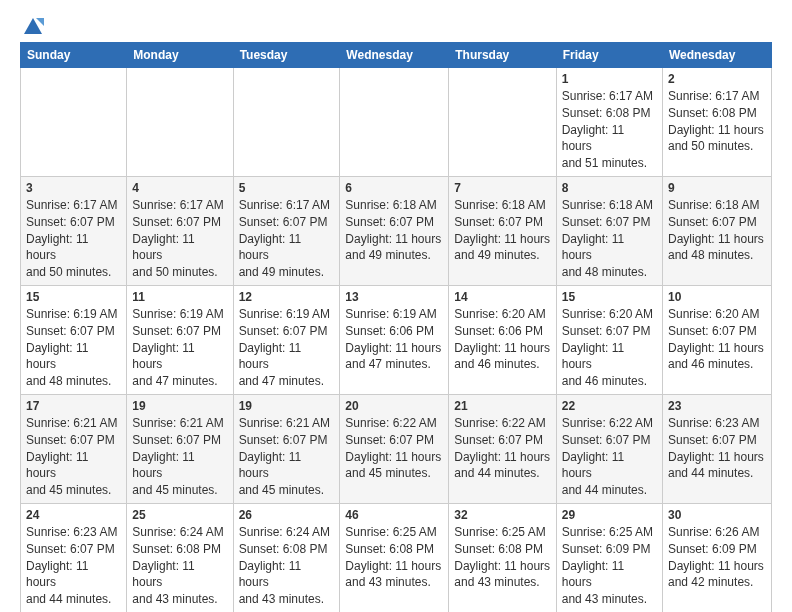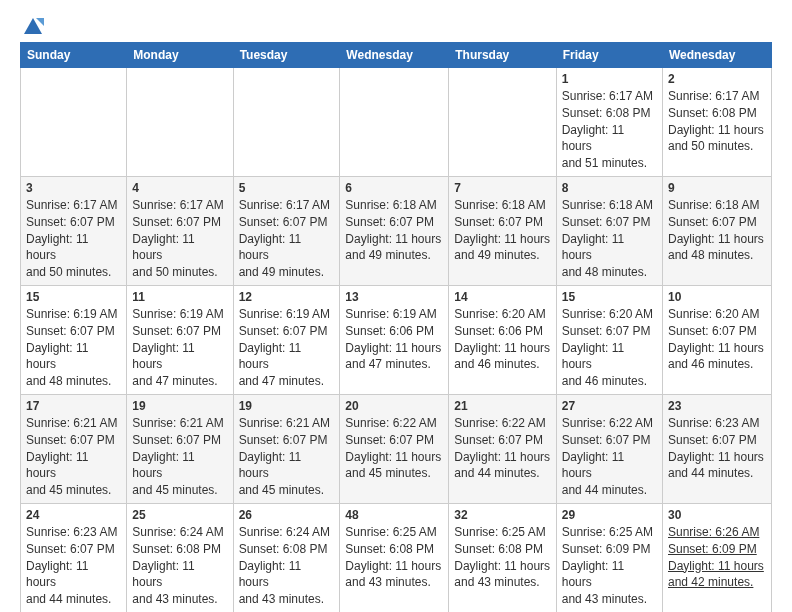--- a/index.html
+++ b/index.html
@@ -285,21 +285,21 @@
 and 45 minutes.</div>
           </td>
           <td>
             <span class="day-num">21</span>
             <div class="day-info" style="white-space: pre-line;">Sunrise: 6:22 AM
 Sunset: 6:07 PM
 Daylight: 11 hours
 and 44 minutes.</div>
           </td>
           <td>
-            <span class="day-num">27</span>
+            <span class="day-num">22</span>
             <div class="day-info" style="white-space: pre-line;">Sunrise: 6:22 AM
 Sunset: 6:07 PM
 Daylight: 11 hours
 and 44 minutes.</div>
           </td>
           <td>
             <span class="day-num">23</span>
             <div class="day-info" style="white-space: pre-line;">Sunrise: 6:23 AM
 Sunset: 6:07 PM
 Daylight: 11 hours
@@ -322,21 +322,21 @@
 and 43 minutes.</div>
           </td>
           <td>
             <span class="day-num">26</span>
             <div class="day-info" style="white-space: pre-line;">Sunrise: 6:24 AM
 Sunset: 6:08 PM
 Daylight: 11 hours
 and 43 minutes.</div>
           </td>
           <td>
-            <span class="day-num">48</span>
+            <span class="day-num">46</span>
             <div class="day-info" style="white-space: pre-line;">Sunrise: 6:25 AM
 Sunset: 6:08 PM
 Daylight: 11 hours
 and 43 minutes.</div>
           </td>
           <td>
             <span class="day-num">32</span>
             <div class="day-info" style="white-space: pre-line;">Sunrise: 6:25 AM
 Sunset: 6:08 PM
 Daylight: 11 hours
@@ -344,21 +344,21 @@
           </td>
           <td>
             <span class="day-num">29</span>
             <div class="day-info" style="white-space: pre-line;">Sunrise: 6:25 AM
 Sunset: 6:09 PM
 Daylight: 11 hours
 and 43 minutes.</div>
           </td>
           <td>
             <span class="day-num">30</span>
-            <div class="day-info" style="white-space: pre-line; text-decoration: underline;">Sunrise: 6:26 AM
+            <div class="day-info" style="white-space: pre-line;">Sunrise: 6:26 AM
 Sunset: 6:09 PM
 Daylight: 11 hours
 and 42 minutes.</div>
           </td>
         </tr>
       </tbody>
   </table>
 </div>
 
 </body></html>

